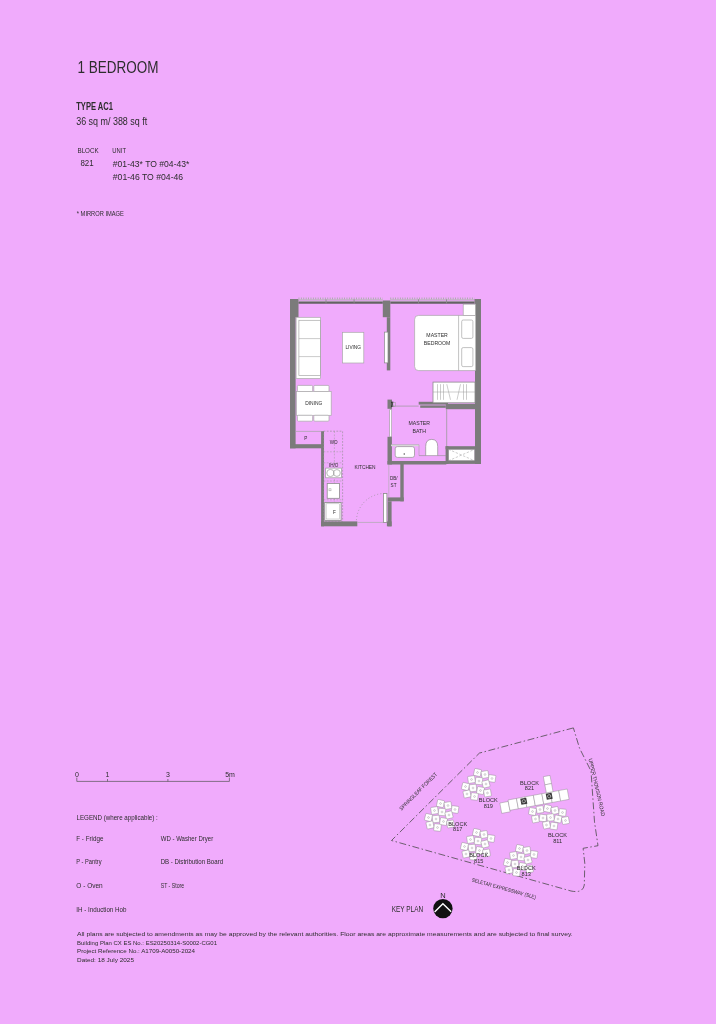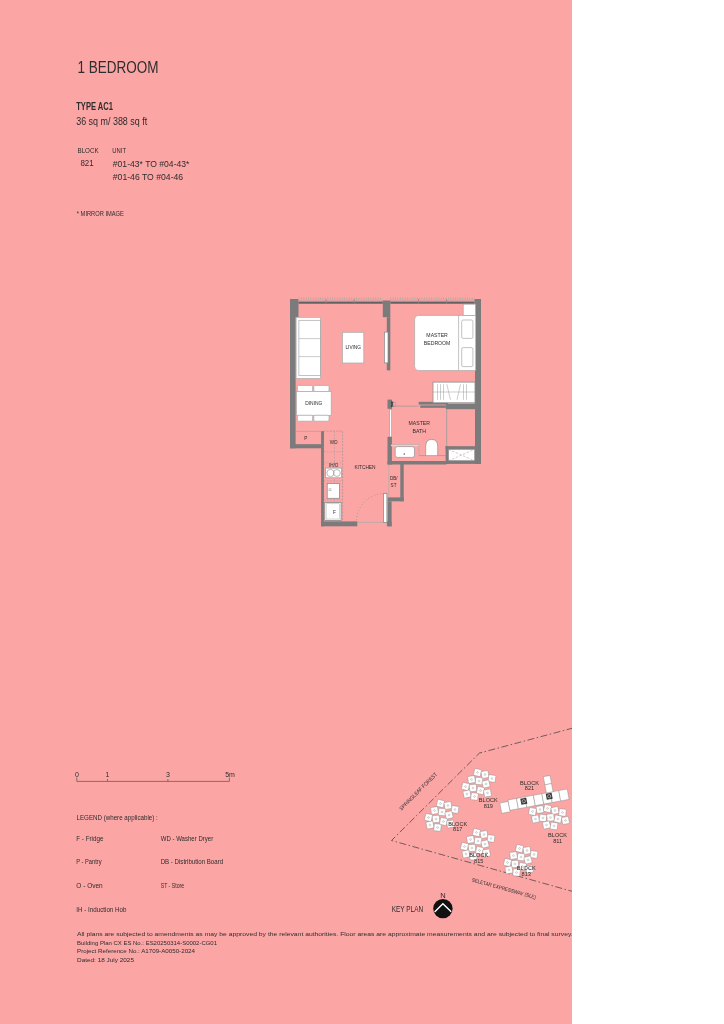--- a/index.html
+++ b/index.html
@@ -1,16 +1,16 @@
 <!DOCTYPE html>
 <html><head>
 <meta charset="utf-8">
 <style>
   html,body{margin:0;padding:0;background:#ffffff;}
-  #page{position:relative;width:572px;height:1024px;background:#fca5a5;overflow:hidden;}
+  #page{position:relative;width:716px;height:1024px;background:#f0abfc;overflow:hidden;}
   svg text{font-family:"Liberation Sans",sans-serif;fill:#2d2d2d;}
 </style>
 </head>
 <body>
 <div id="page">
 <svg width="724" height="1024" viewBox="0 0 724 1024">
 
 <text x="77.6" y="73" font-size="16.8" textLength="81" lengthAdjust="spacingAndGlyphs" fill="#222222">1 BEDROOM</text>
 
 <text x="76.2" y="109.9" font-size="10.2" font-weight="bold" textLength="36.8" lengthAdjust="spacingAndGlyphs" fill="#111111">TYPE AC1</text>

